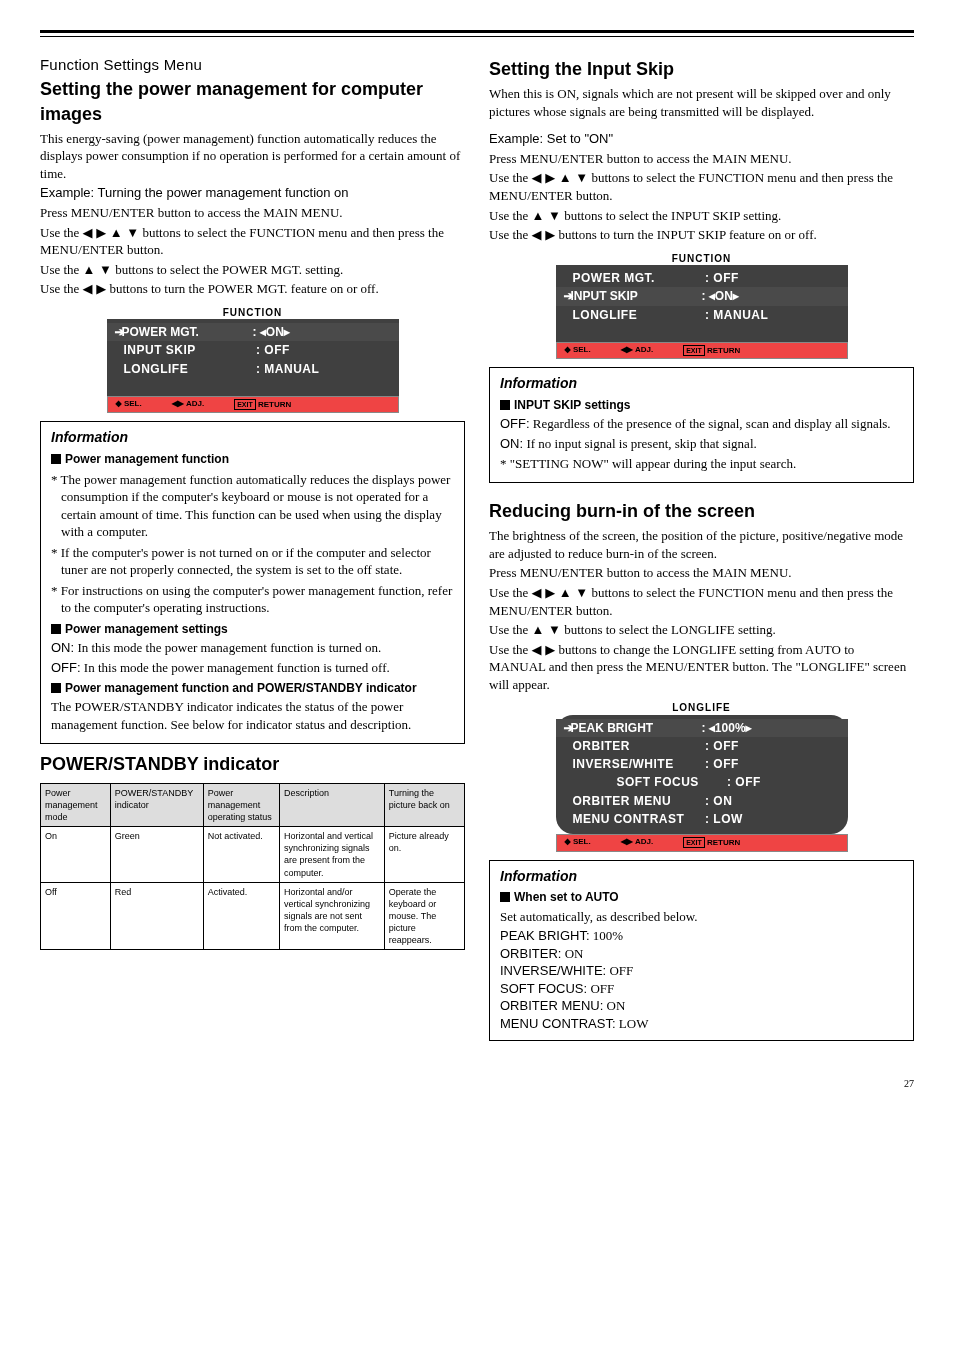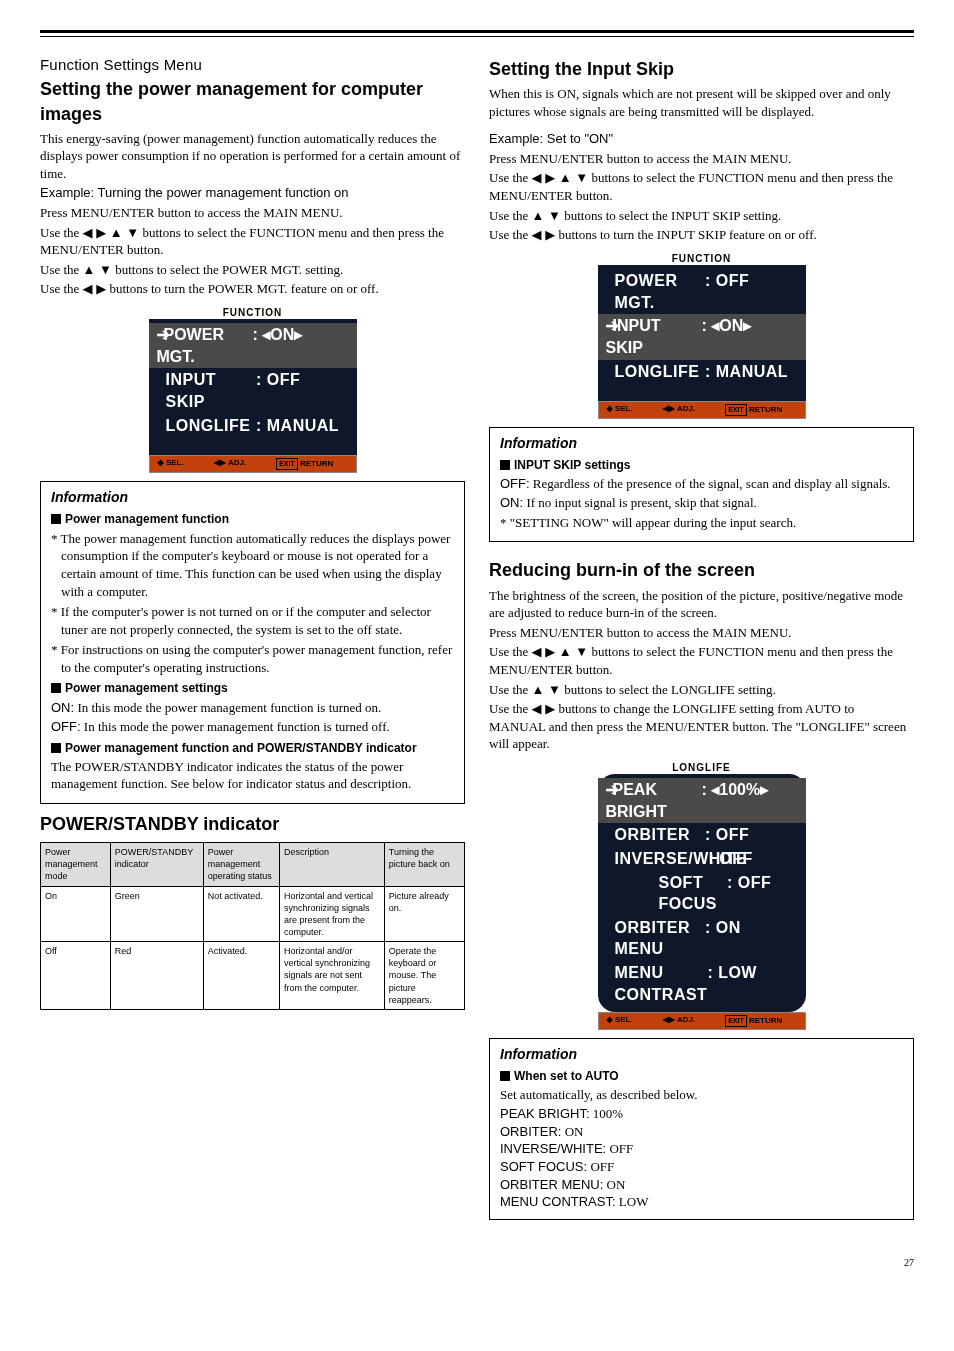--- a/index.html
+++ b/index.html
@@ -44,37 +44,37 @@
     margin: 2px 0;
   }
   .sans {
     font-family: Arial, Helvetica, sans-serif;
   }
   .triangle {
     font-family: Arial, sans-serif;
   }
   .osd-box {
     margin: 8px auto 6px auto;
-    width: 208px;
+    width: 292px;
   }
   .osd-title {
     font-family: Arial, Helvetica, sans-serif;
     font-weight: bold;
     font-size: 10px;
     text-align: center;
     letter-spacing: 1px;
     margin-bottom: 0;
   }
   .osd-body {
-    background: #0f172a;
+    background: #404040;
     color: #fff;
     padding: 4px 10px 18px 10px;
     font-family: Arial, Helvetica, sans-serif;
     font-weight: bold;
-    font-size: 16px;
+    font-size: 12px;
   }
   .osd-row {
     display: flex;
     justify-content: flex-start;
     gap: 0;
     padding: 1px 0;
     letter-spacing: 0.5px;
   }
   .osd-row .label {
     width: 50%;
@@ -89,21 +89,21 @@
     display: flex;
   }
   .osd-hl .label { width: 50%; }
   .osd-hl .val { width: 50%; }
   .osd-arrow {
     display:inline-block;
     width:7px;
   }
   .osd-footer {
     border: 1px solid #888;
-    background: #c2410c;
+    background: #ef4444;
     font-family: Arial, Helvetica, sans-serif;
     font-size: 8px;
     padding: 2px 8px;
     display: flex;
     gap: 30px;
     color: #000;
     font-weight: bold;
   }
   .exit-box {
     border: 1px solid #000;

